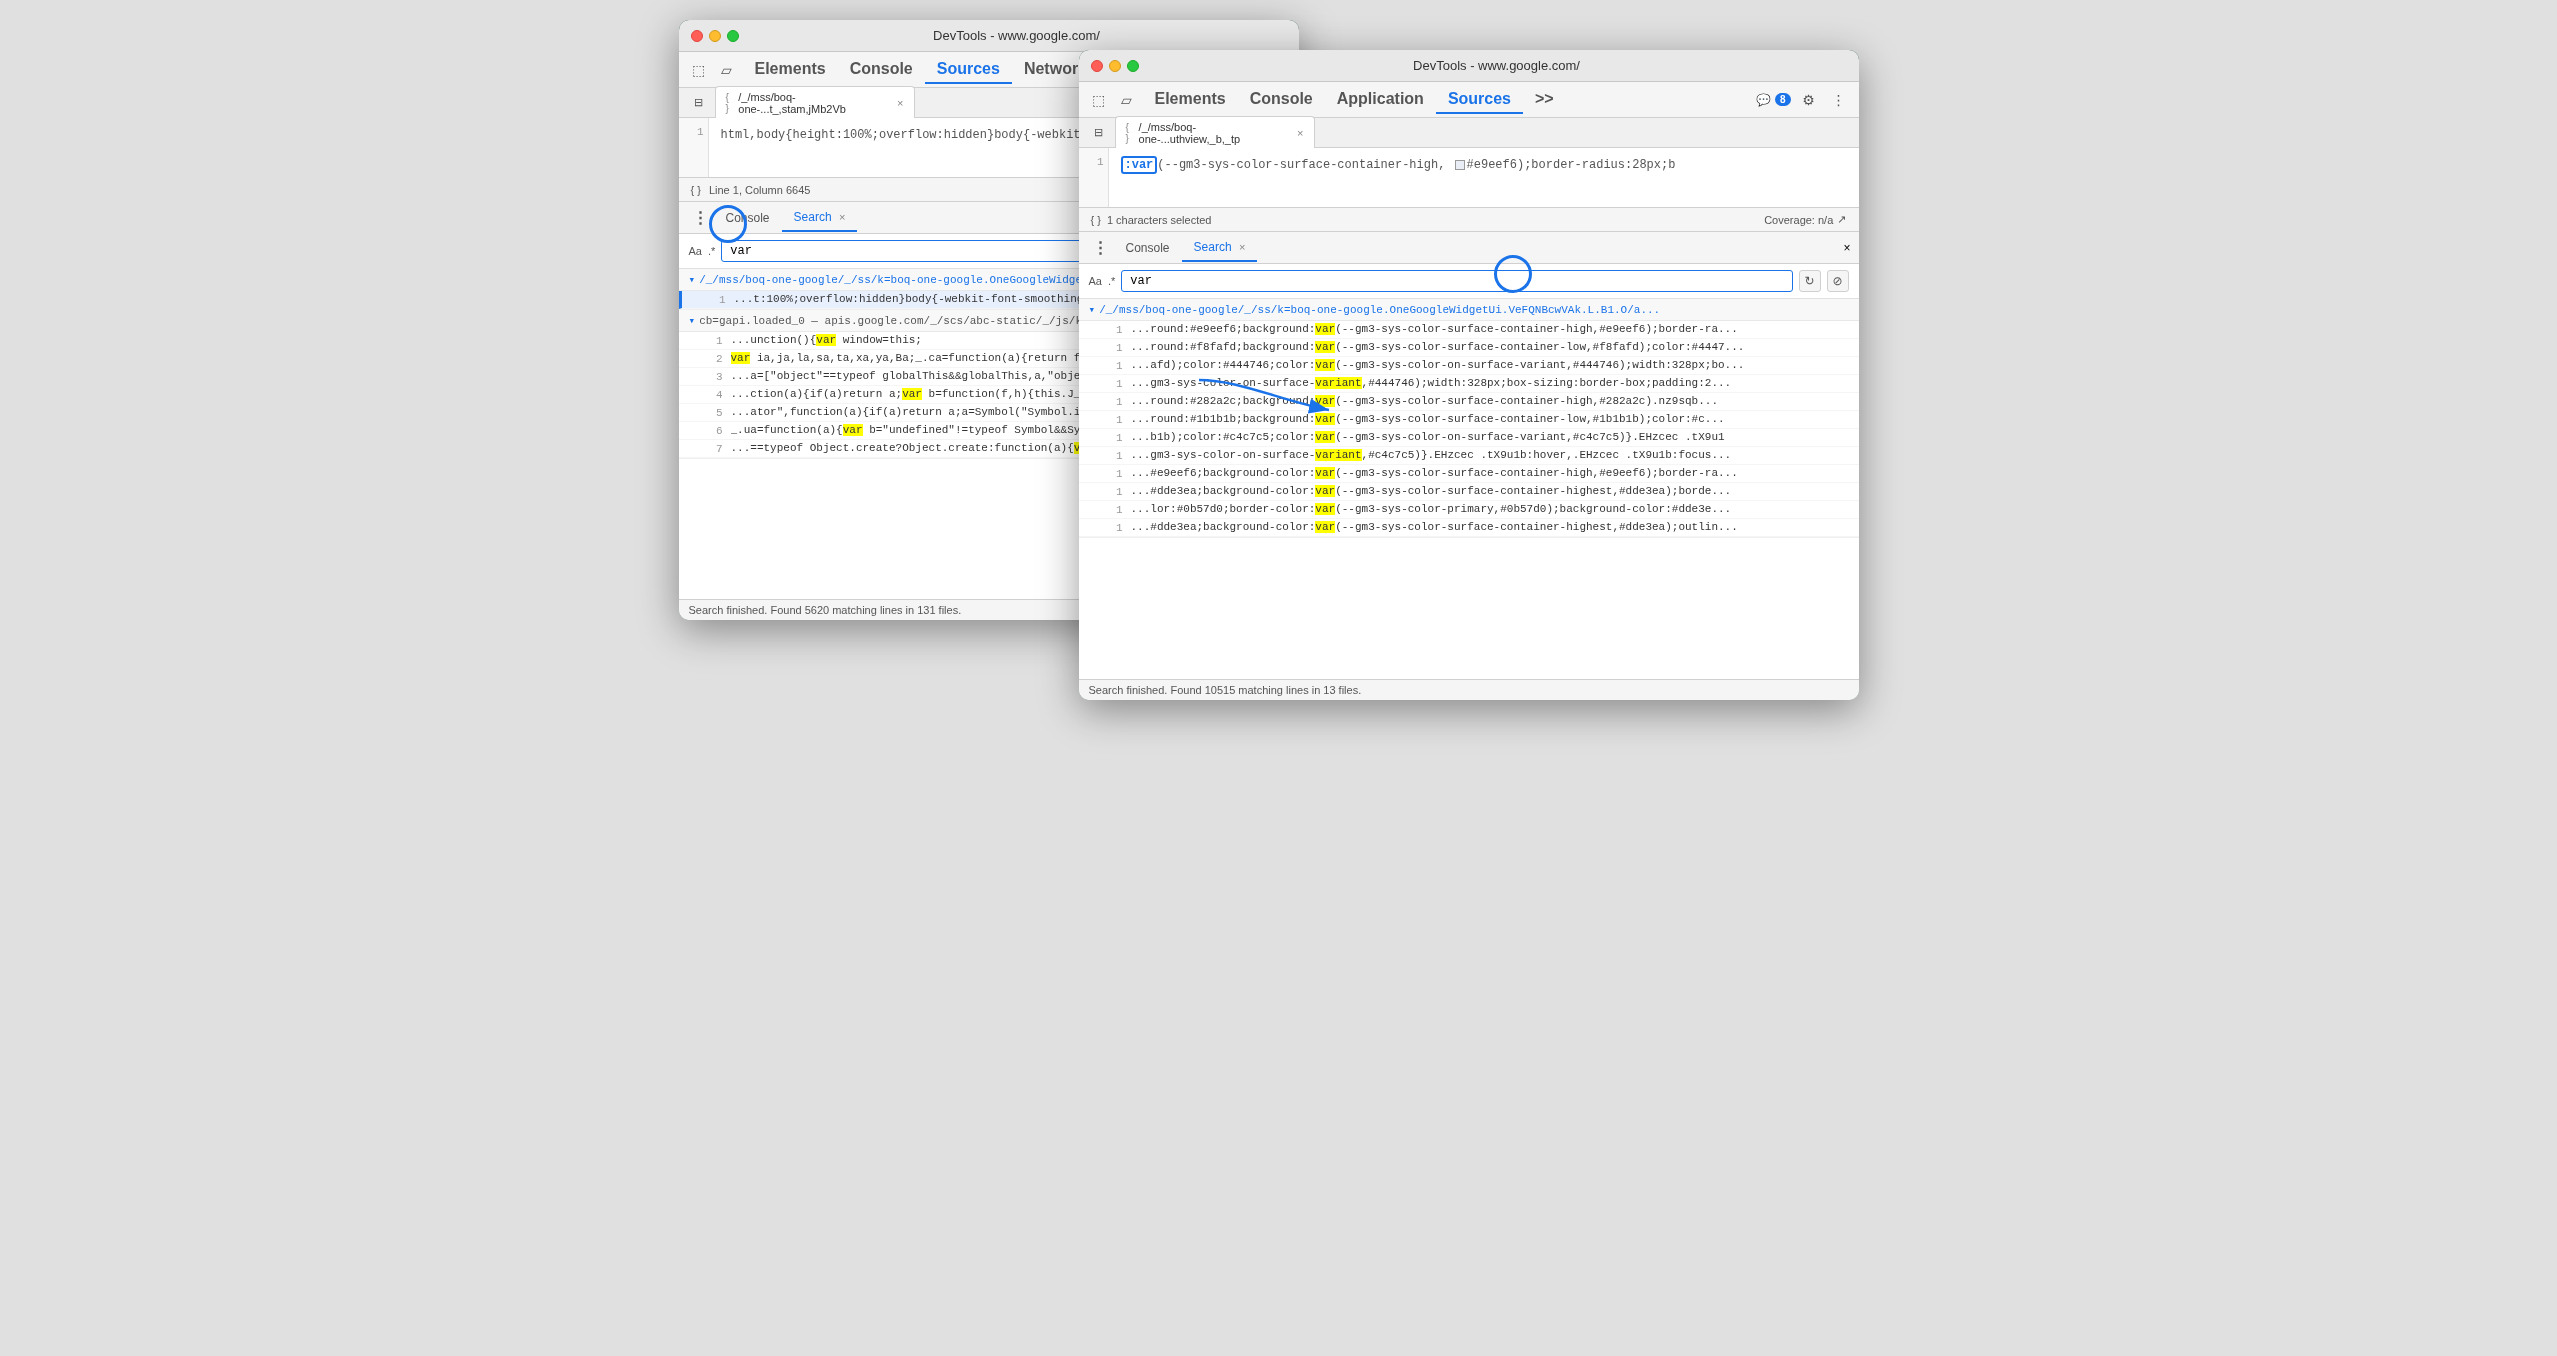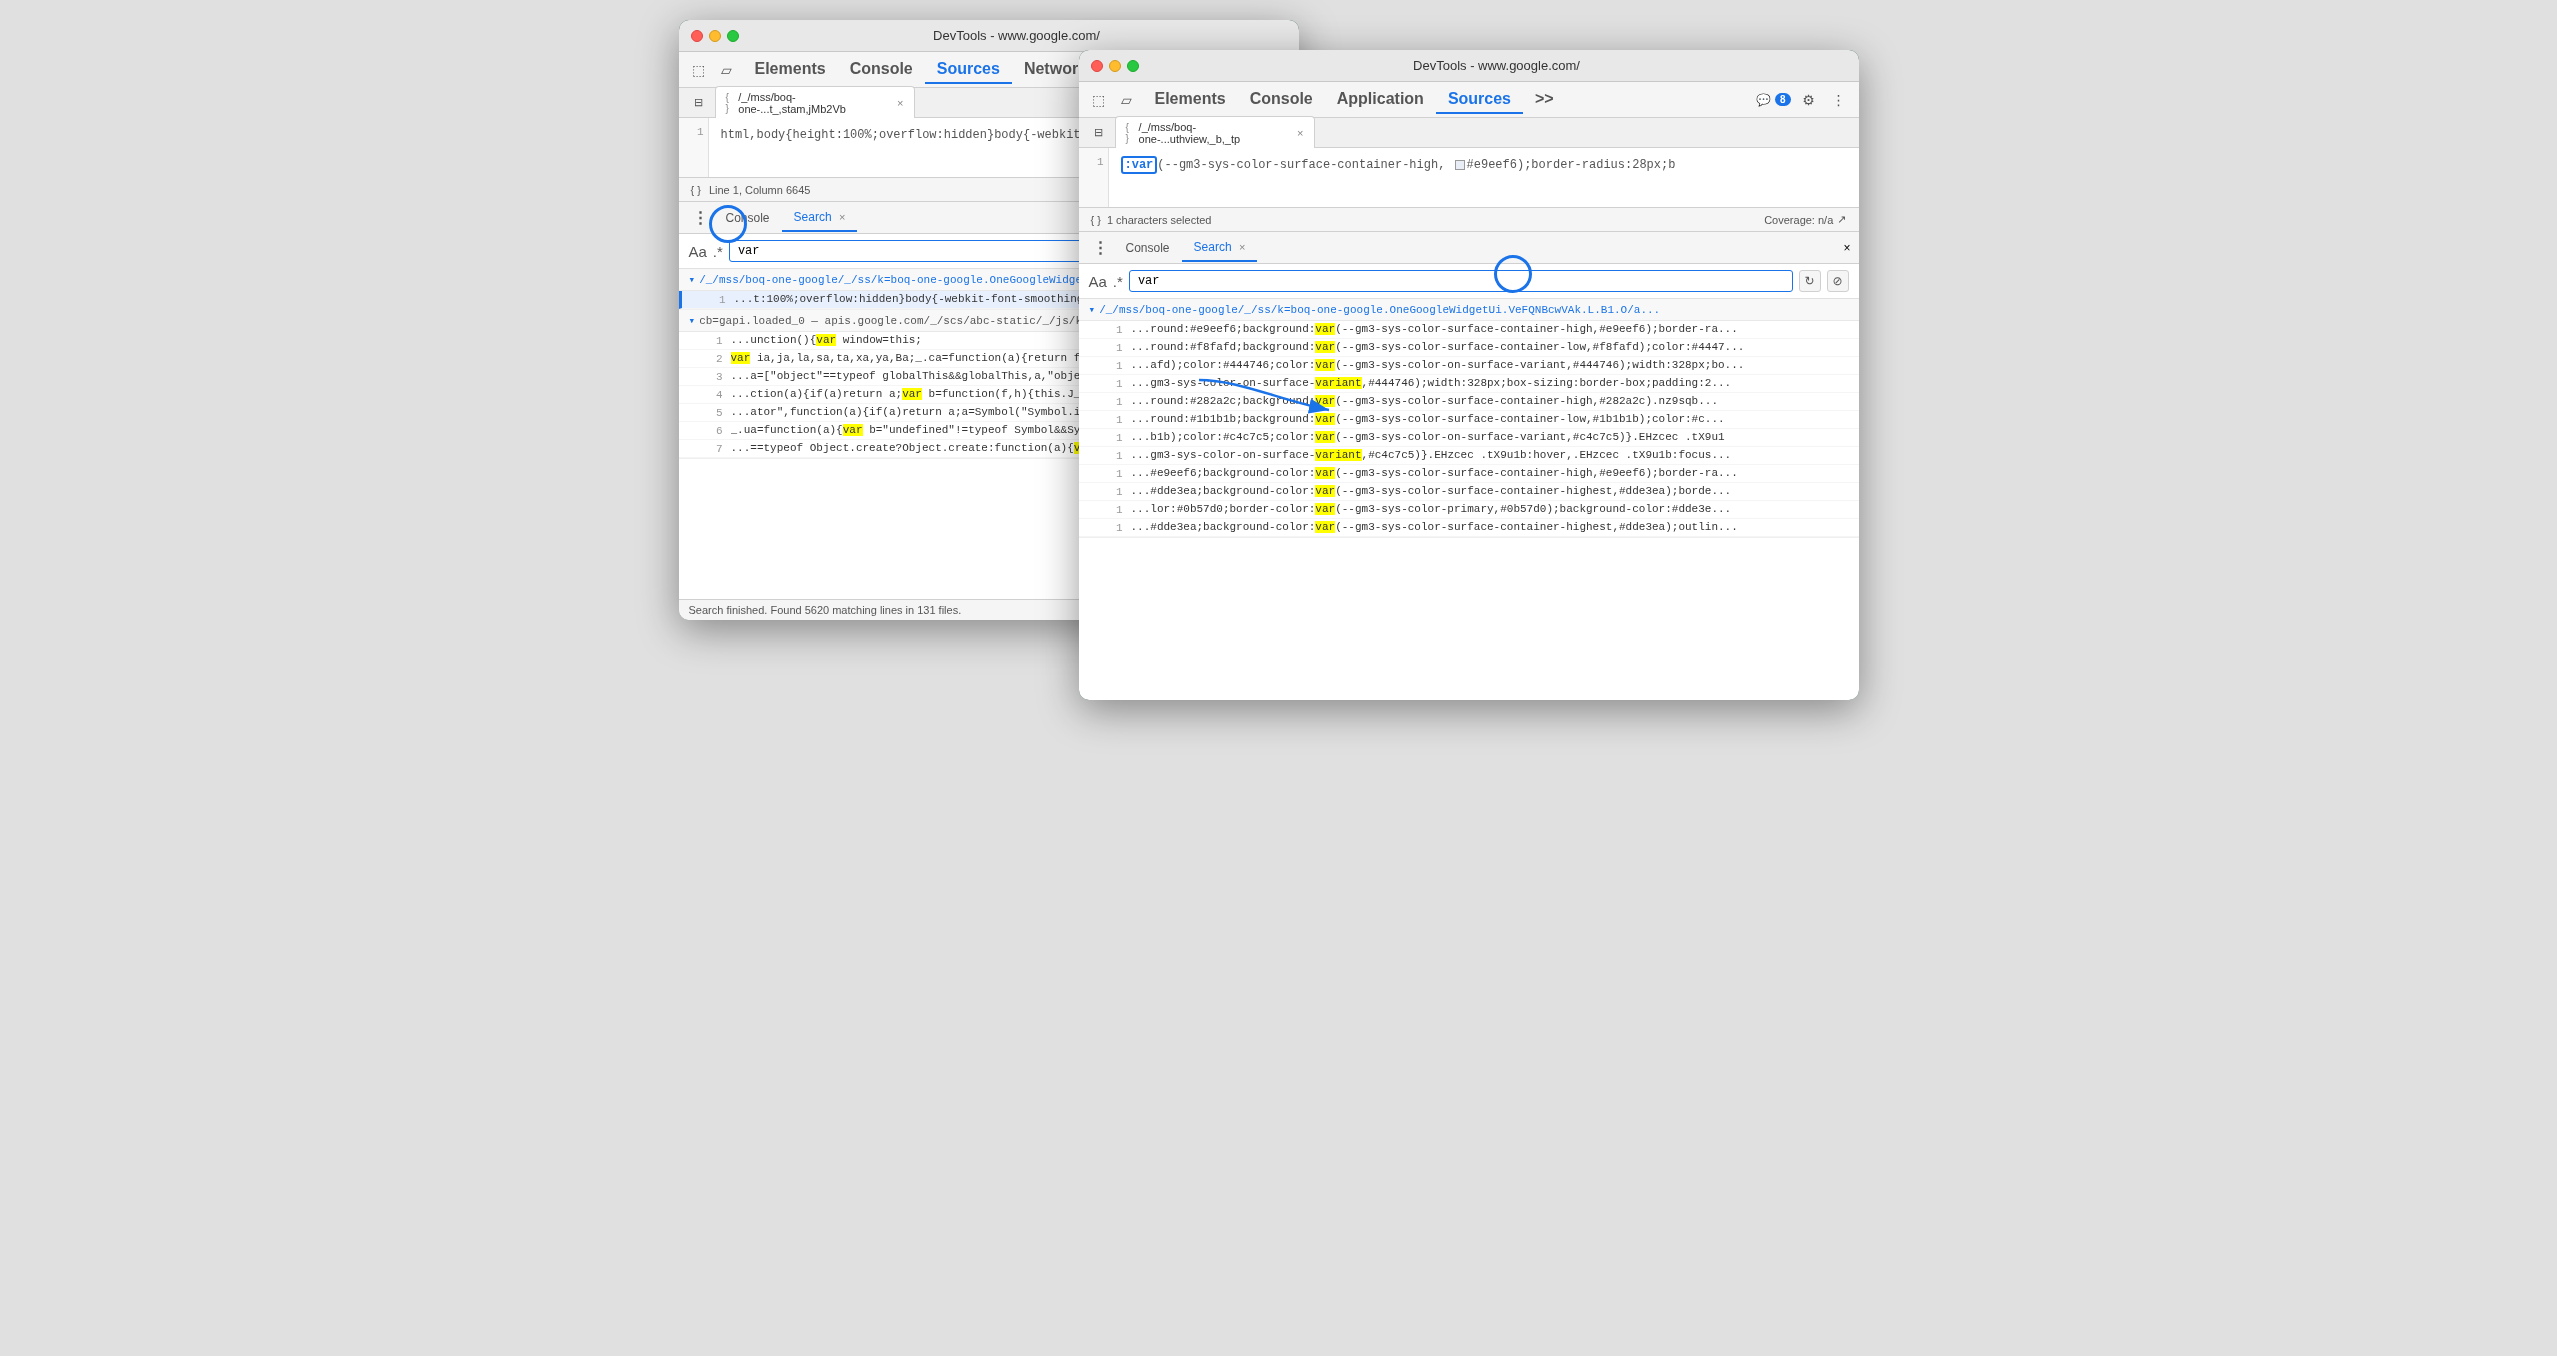--- a/index.html
+++ b/index.html
@@ -262,21 +262,21 @@
 
     .search-toolbar {
       display: flex;
       align-items: center;
       gap: 6px;
       padding: 6px 10px;
       border-bottom: 1px solid #e0e0e0;
     }
 
     .search-checkbox {
-      font-size: 15px;
+      font-size: 11px;
       color: #555;
       display: flex;
       align-items: center;
       gap: 2px;
     }
 
     .search-input {
       flex: 1;
       border: 1px solid #1a73e8;
       border-radius: 3px;
@@ -653,20 +653,21 @@
               <span class="result-line-num">1</span>
               <span class="result-text">...lor:#0b57d0;border-color:<span class="result-highlight">var</span>(--gm3-sys-color-primary,#0b57d0);background-color:#dde3e...</span>
             </div>
             <div class="search-result-row">
               <span class="result-line-num">1</span>
               <span class="result-text">...#dde3ea;background-color:<span class="result-highlight">var</span>(--gm3-sys-color-surface-container-highest,#dde3ea);outlin...</span>
             </div>
           </div>
         </div>
 
+        <div class="search-status">Search finished. Found 10515 matching lines in 13 files.</div>
       </div>
     </div>
 
     <div class="overlay-circle" style="width:38px;height:38px;top:205px;left:415px;"></div>
   </div>
 
   <svg class="arrow-element" style="position:absolute;top:340px;left:520px;width:160px;height:80px;overflow:visible;">
     <defs>
       <marker id="arrowhead" markerWidth="8" markerHeight="6" refX="8" refY="3" orient="auto">
         <polygon points="0 0, 8 3, 0 6" fill="#1a73e8"></polygon>

